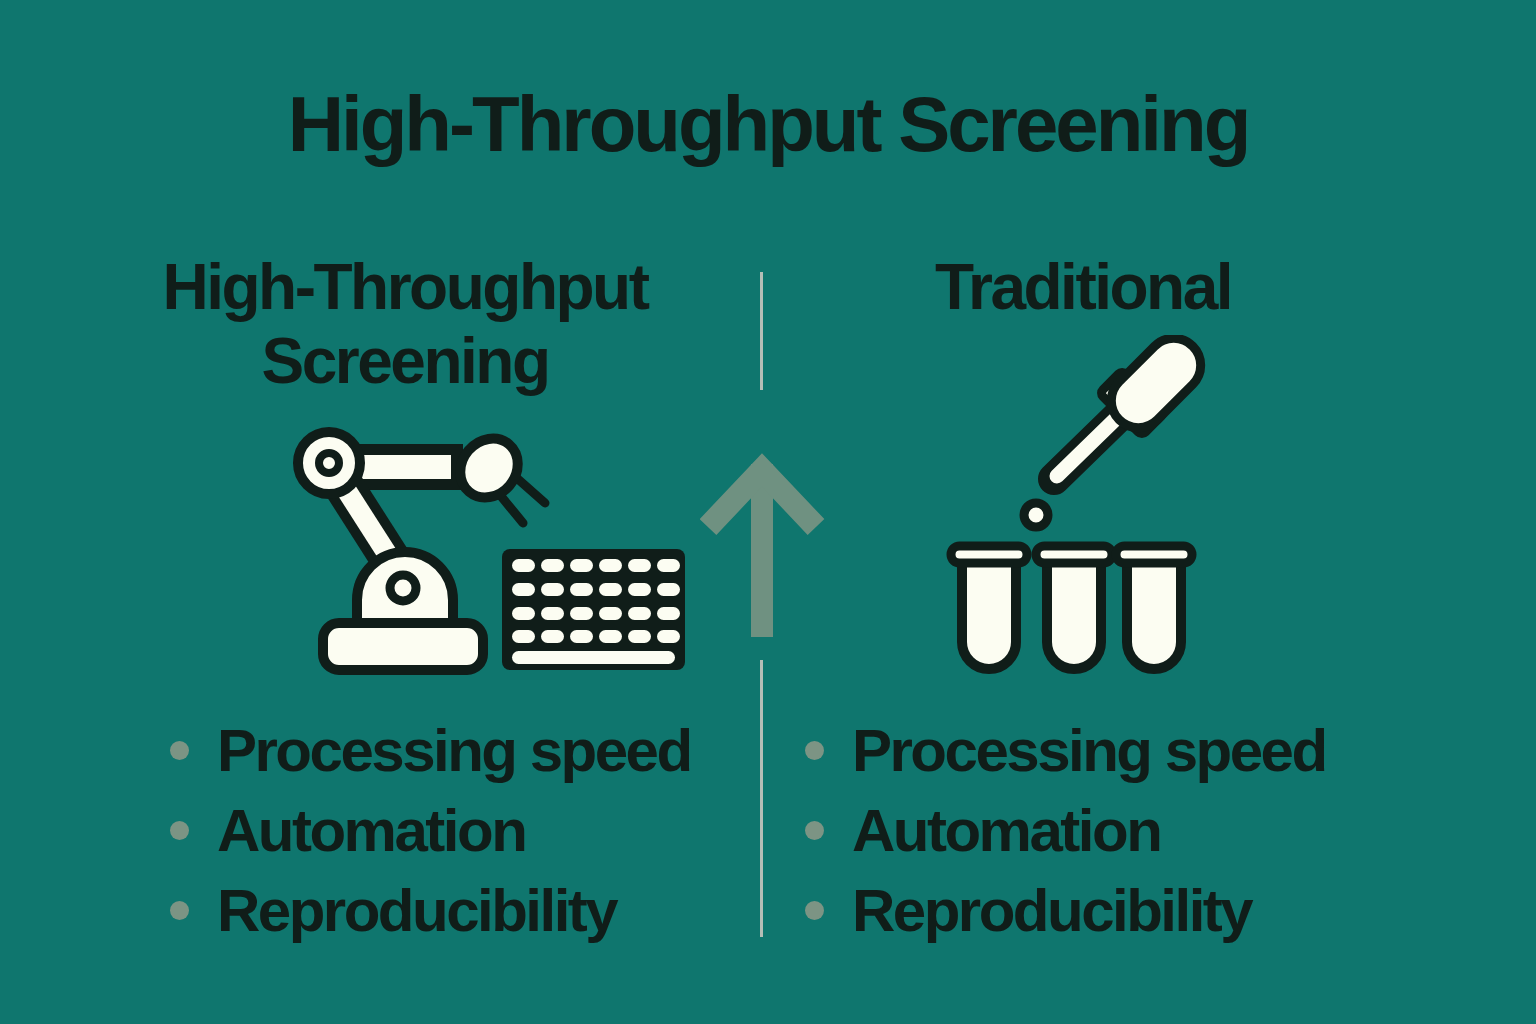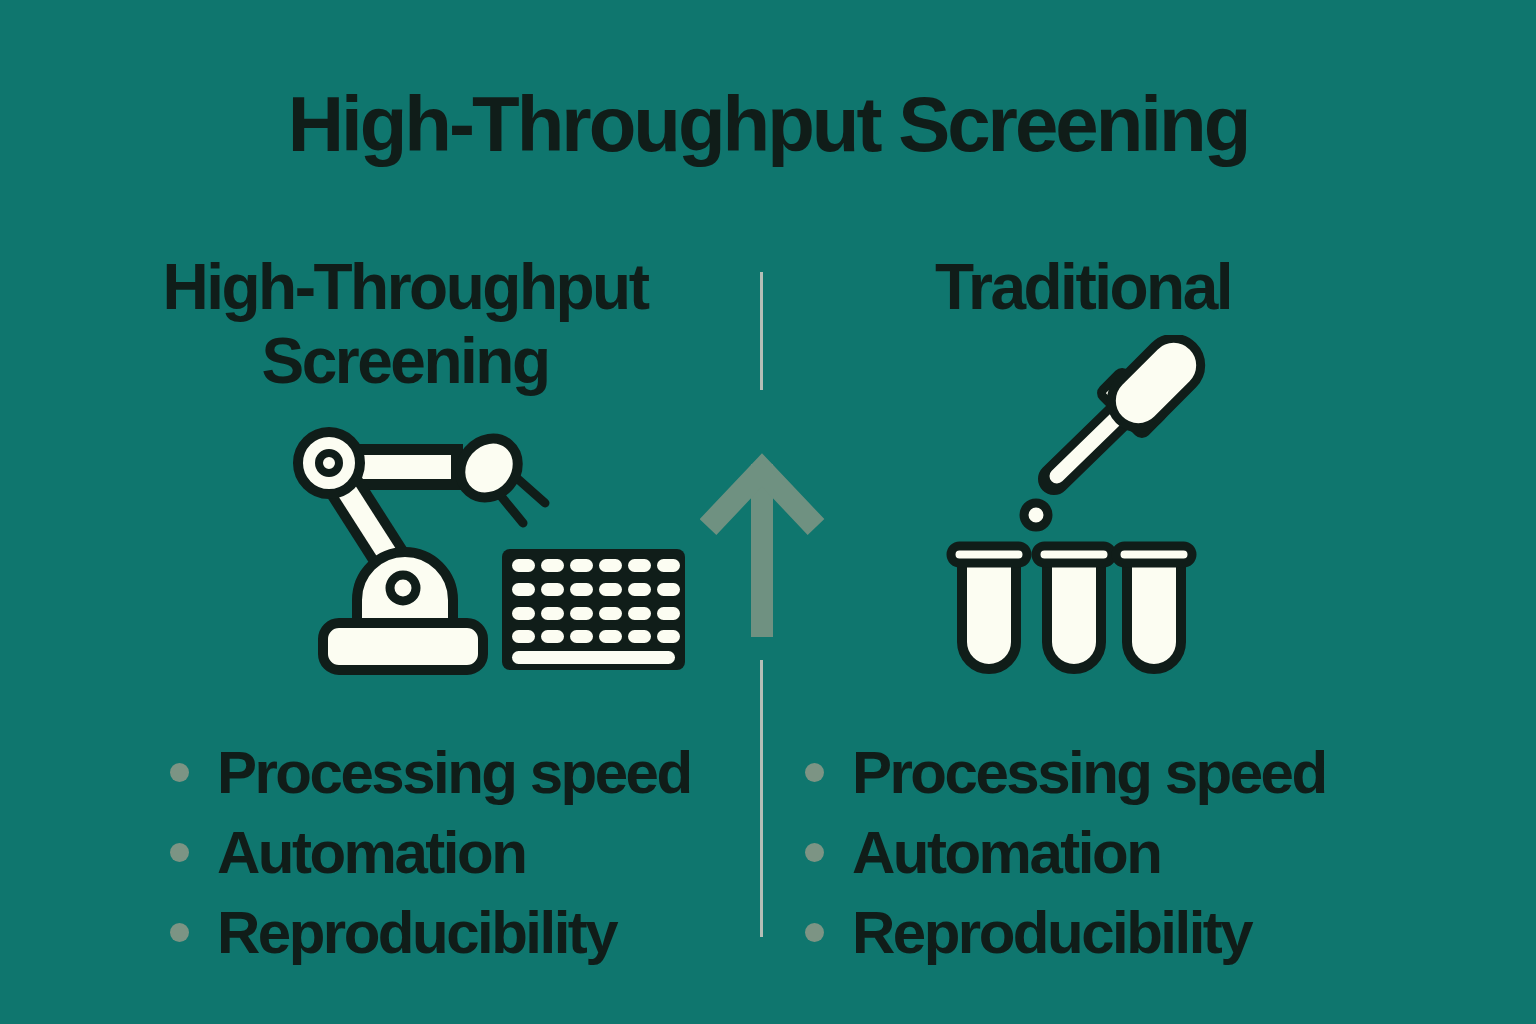--- a/index.html
+++ b/index.html
@@ -19,21 +19,21 @@
   }
   .heading-left{left:105px;top:250px;}
   .heading-right{left:783px;top:250px;}
   .divider-seg{position:absolute;left:760px;width:3px;background:#b5beb6;}
   .divider-top{top:272px;height:118px;}
   .divider-bottom{top:660px;height:277px;}
   .icon-svg{position:absolute;display:block;}
   .icon-left{left:290px;top:422px;width:400px;height:258px;}
   .icon-right{left:930px;top:335px;width:330px;height:355px;}
   .icon-arrow{left:700px;top:450px;width:125px;height:200px;}
-  .bullet-list{position:absolute;top:732px;margin:0;padding:0;list-style:none;}
+  .bullet-list{position:absolute;top:710px;margin:0;padding:0;list-style:none;}
   .bullets-left{left:170px;}
   .bullets-right{left:805px;}
   .bullet-list li{
     display:flex;align-items:center;height:80px;
     font-size:60px;letter-spacing:-2.5px;
   }
   .dot{width:19px;height:19px;border-radius:50%;background:#7c9484;margin-right:28px;flex:none;}
 </style>
 </head>
 <body>

